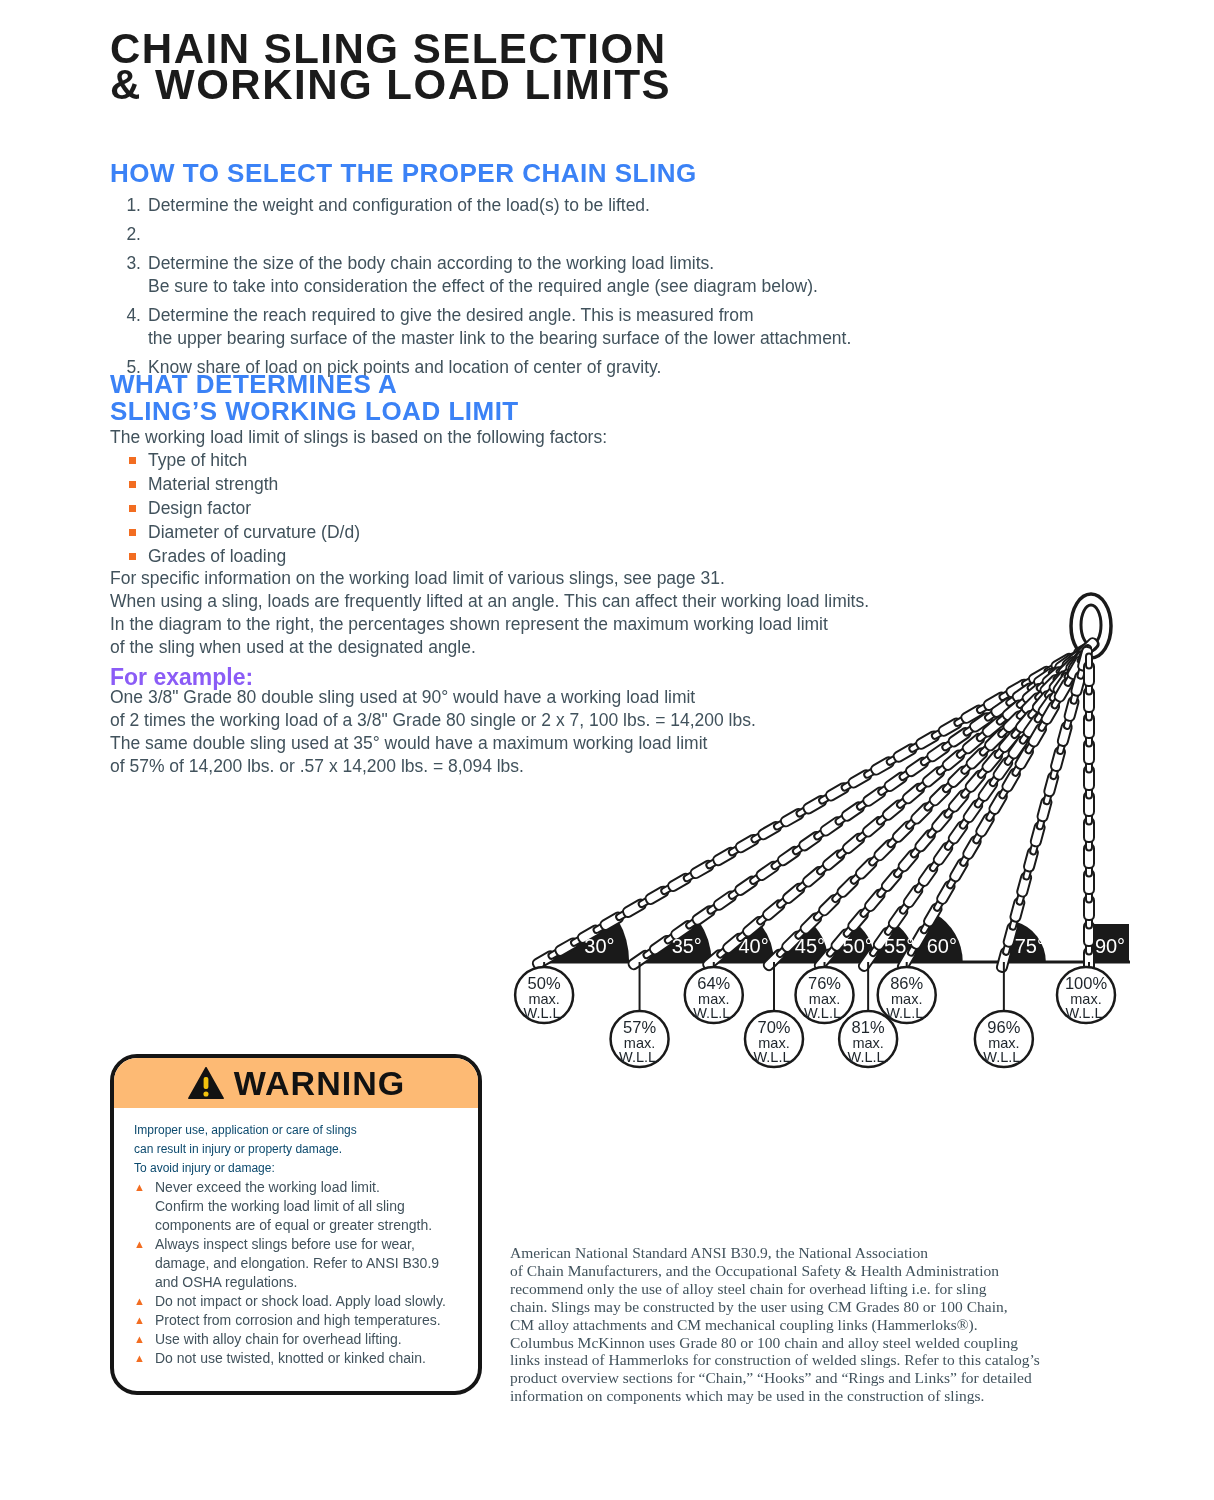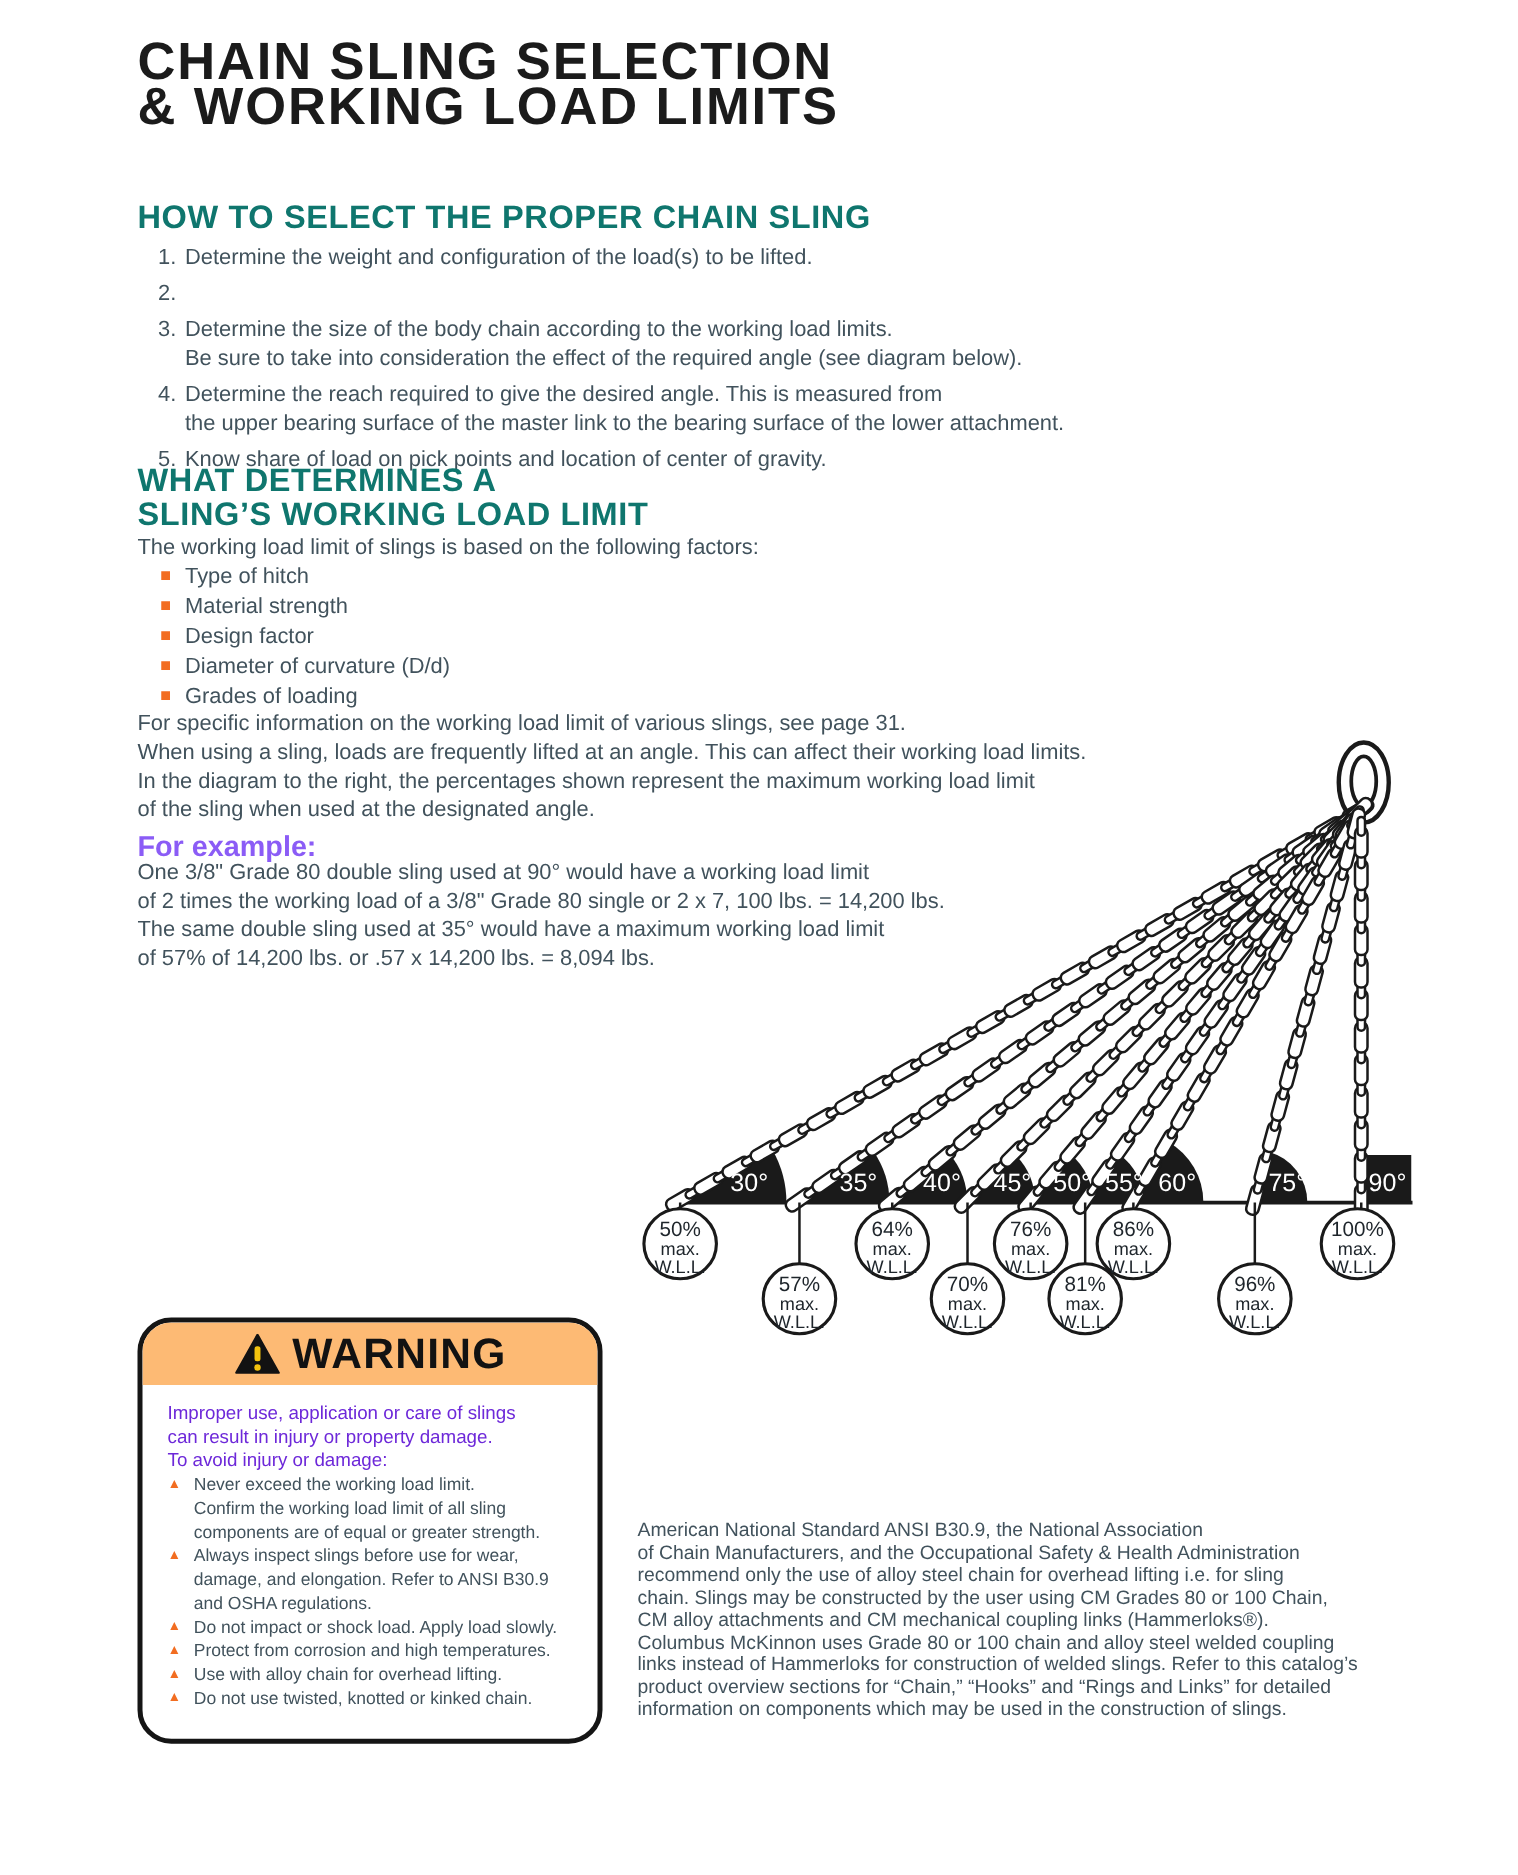--- a/index.html
+++ b/index.html
@@ -9,21 +9,21 @@
   }
   .abs{position:absolute;}
   .prewrap{white-space:pre-line;}
   
   #page-title{
     left:110px;top:31px;font-size:42px;font-weight:bold;color:#1b1b1b;
     line-height:36px;letter-spacing:1.5px;
   }
   
   .h2{
-    color:#0f766e;font-weight:bold;font-size:26px;letter-spacing:.5px;line-height:27px;
+    color:#3b82f6;font-weight:bold;font-size:26px;letter-spacing:.5px;line-height:27px;
   }
   #howto-heading{left:110px;top:160px;}
   #determines-heading{left:110px;top:371px;}
   
   #howto-list{left:123px;top:194px;width:850px;}
   .ol-item{display:flex;margin-bottom:6px;font-size:17.5px;line-height:23px;}
   .ol-num{min-width:18px;text-align:right;margin-right:7px;}
   
   #determines-intro{left:110px;top:427px;font-size:17.5px;}
   #factors-list{left:129px;top:452px;}
@@ -39,25 +39,25 @@
   
   #warning-box{
     left:110px;top:1054px;width:372px;height:341px;background:#fff;
     border:4px solid #151515;border-radius:27px;overflow:hidden;box-sizing:border-box;
   }
   #warning-header{
     height:50px;background:#fdba74;display:flex;align-items:center;justify-content:center;gap:9px;
   }
   #warning-title{font-size:34px;font-weight:bold;color:#121212;letter-spacing:1px;}
   #warning-body{padding:13px 16px 0 20px;}
-  #warning-intro{font-size:15px;line-height:19px;color:#6d28d9;margin-bottom:0px;}
+  #warning-intro{font-size:12px;line-height:19px;color:#0c4a6e;margin-bottom:0px;}
   .warn-item{display:flex;font-size:14px;line-height:19px;color:#41525C;}
   .warn-marker{color:#F26D21;font-size:11px;line-height:19px;min-width:14px;margin-right:7px;flex:0 0 auto;}
   
-  #footnote{left:510px;top:1216px;width:700px;font-size:15.5px;line-height:17.9px;}
+  #footnote{left:510px;top:1244px;width:700px;font-size:15.5px;line-height:17.9px;font-family:Liberation Serif, serif;}
 </style>
 </head>
 <body>
 
 <div class="abs prewrap" id="page-title">CHAIN SLING SELECTION
 &amp; WORKING LOAD LIMITS</div>
 
 <div class="abs h2" id="howto-heading">HOW TO SELECT THE PROPER CHAIN SLING</div>
 <div class="abs" id="howto-list">
   <div class="ol-item">

